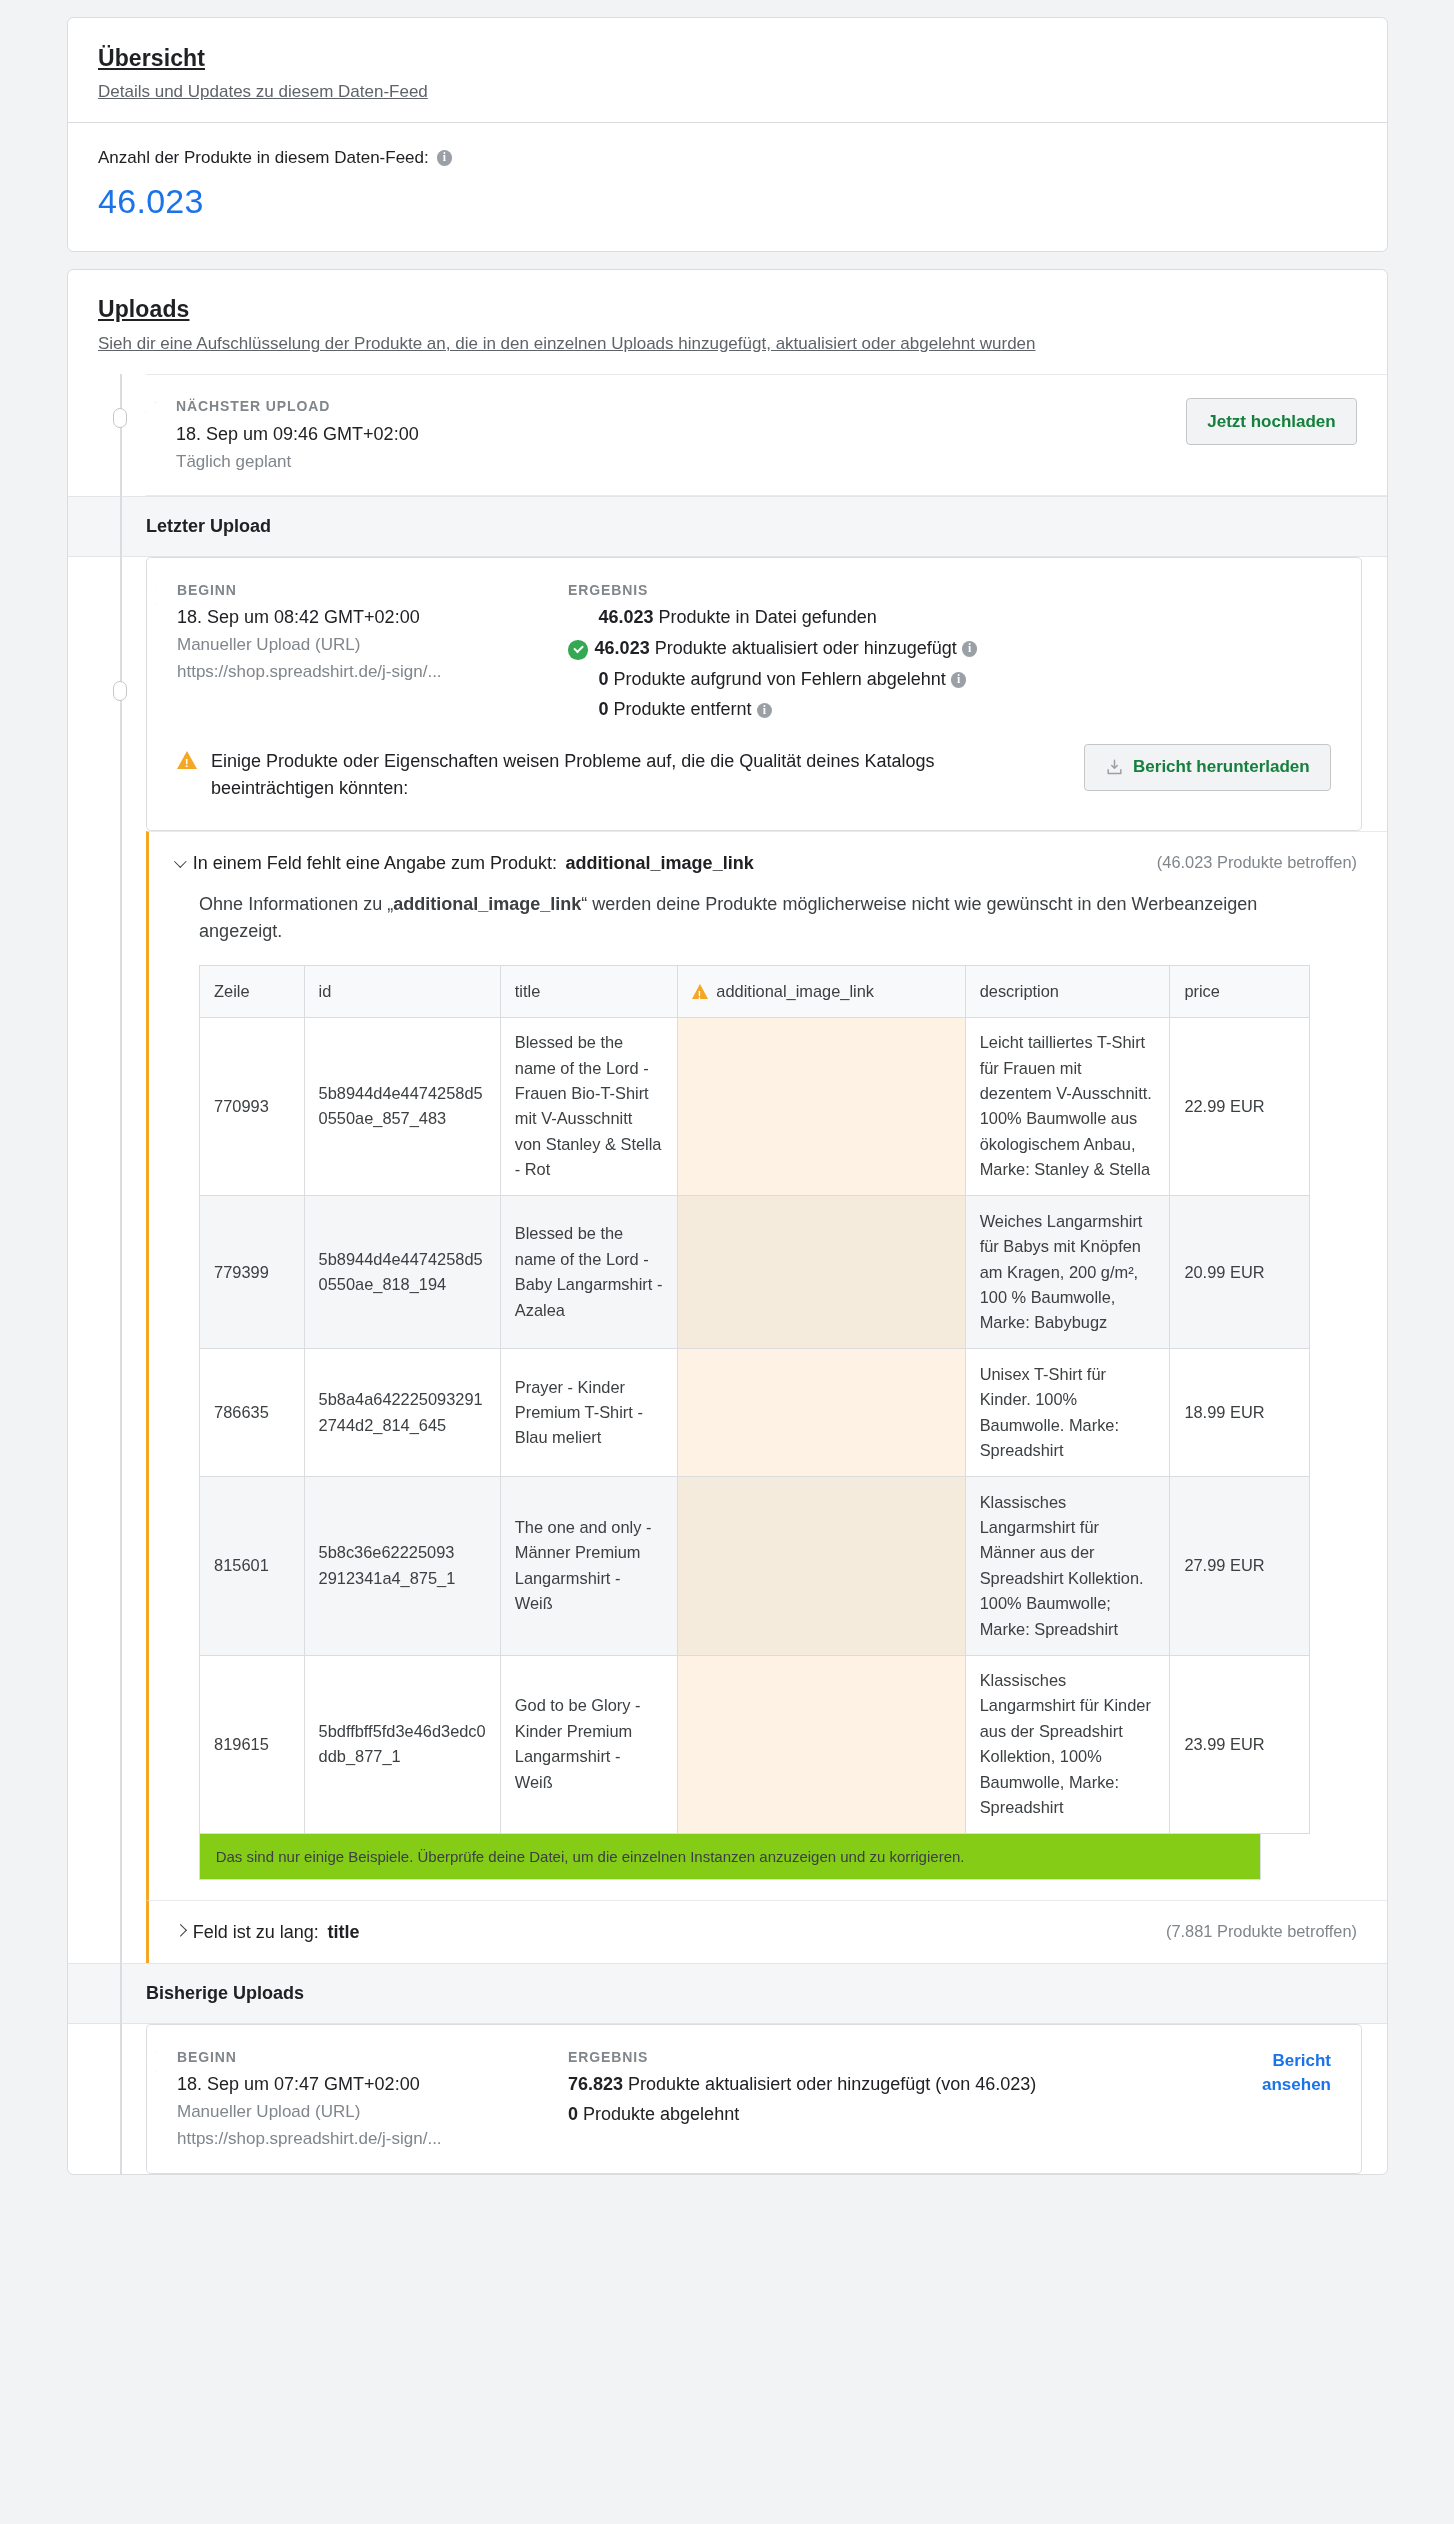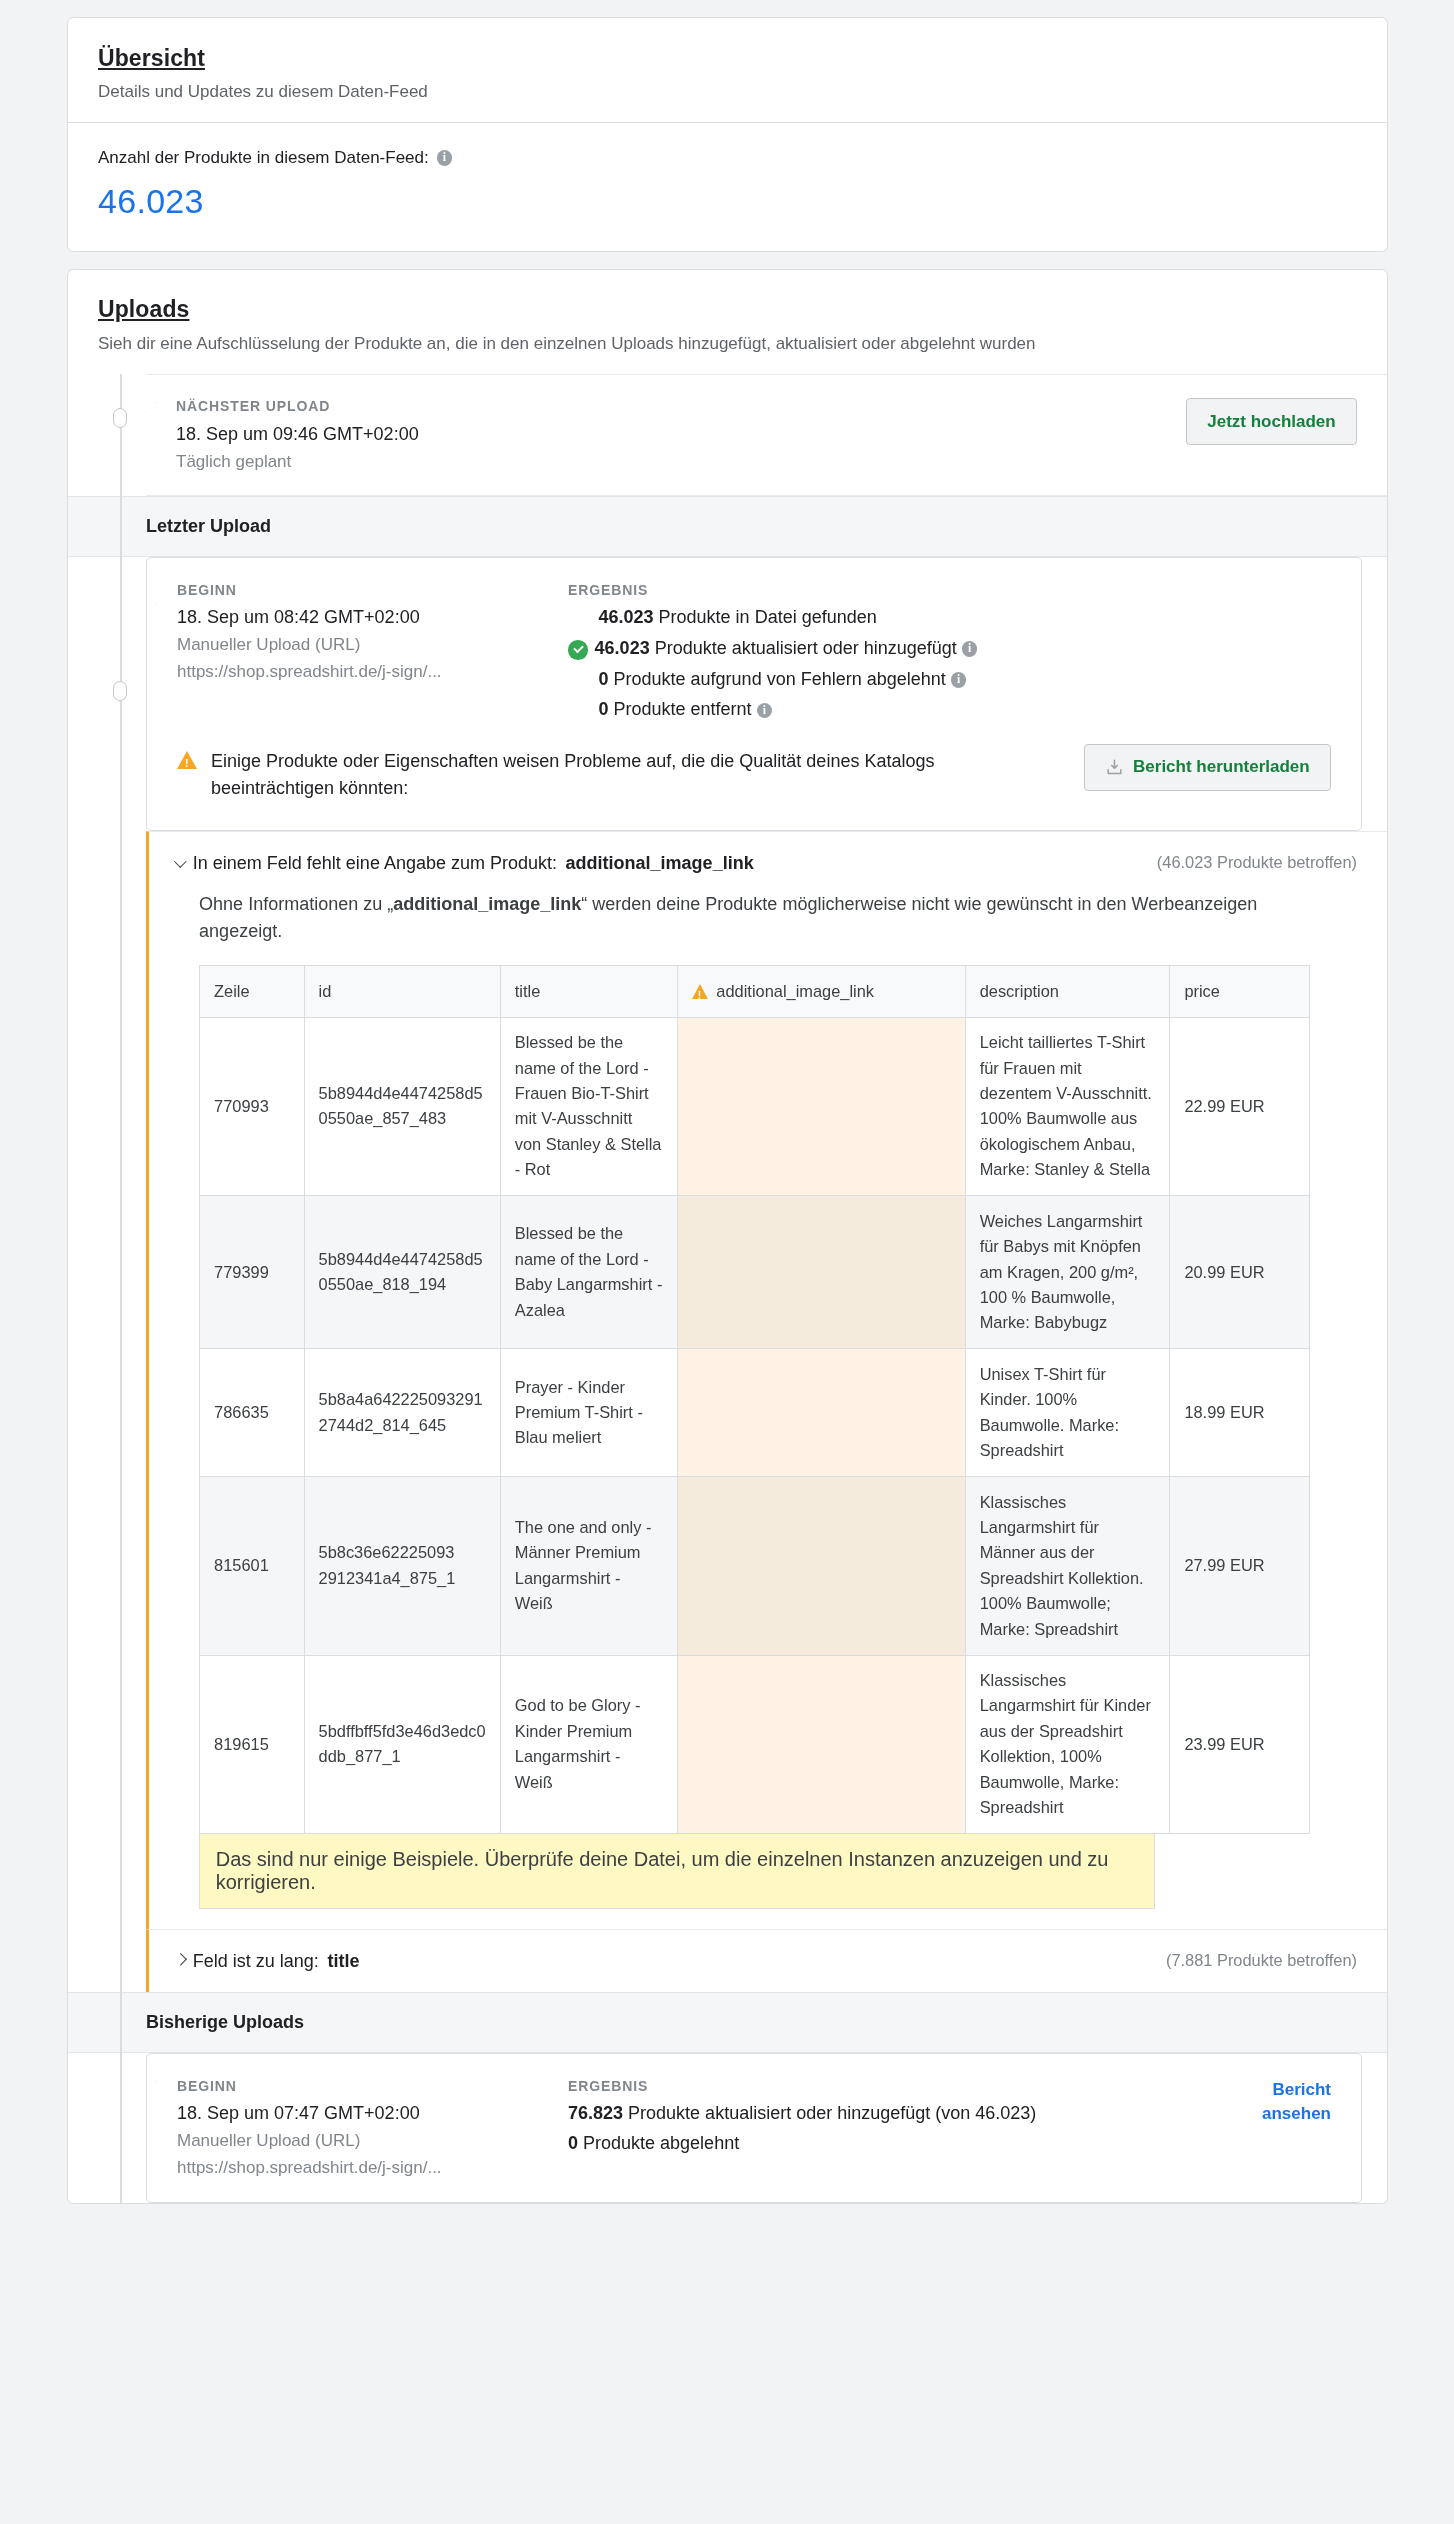--- a/index.html
+++ b/index.html
@@ -26,20 +26,21 @@
     font-size: 23px;
     font-weight: bold;
     color: #202124;
     letter-spacing: 0.1px;
     text-decoration: underline;
   }
   .card-subtitle {
     font-size: 17px;
     color: #5f6368;
     margin-top: 10.2px;
+    text-decoration: underline;
   }
   .divider { height: 0.8px; background: #dadce0; }
 
   .overview-body { padding: 25px 30px 30px 30px; }
   .overview-label-row {
     display: flex; align-items: center; gap: 7.8px;
     font-size: 17px; color: #202124;
   }
   .big-number {
     font-size: 34px; color: #1a73e8;
@@ -240,26 +241,26 @@
   col.c-ail   { width: 270px; }
   col.c-desc  { width: 192px; }
   col.c-price { width: 131px; }
 
   tr.odd td { background: #fff; }
   tr.even td { background: #f5f6f7; }
   td.highlight { background: #fdf2e3 !important; }
   tr.even td.highlight { background: #f5ebdd !important; }
 
   .table-note {
-    background: #fef9c3;
+    background: #84cc16;
     border: 0.8px solid #dadce0;
     border-top: none;
-    width: 956px;
+    width: 1062px;
     padding: 14px 15.6px;
-    font-size: 20px;
+    font-size: 15px;
     color: #3c4043;
   }
 
   .link {
     color: #1a73e8;
     font-size: 17px;
     line-height: 1.45;
     cursor: pointer;
     text-align: right;
     font-weight: bold;

